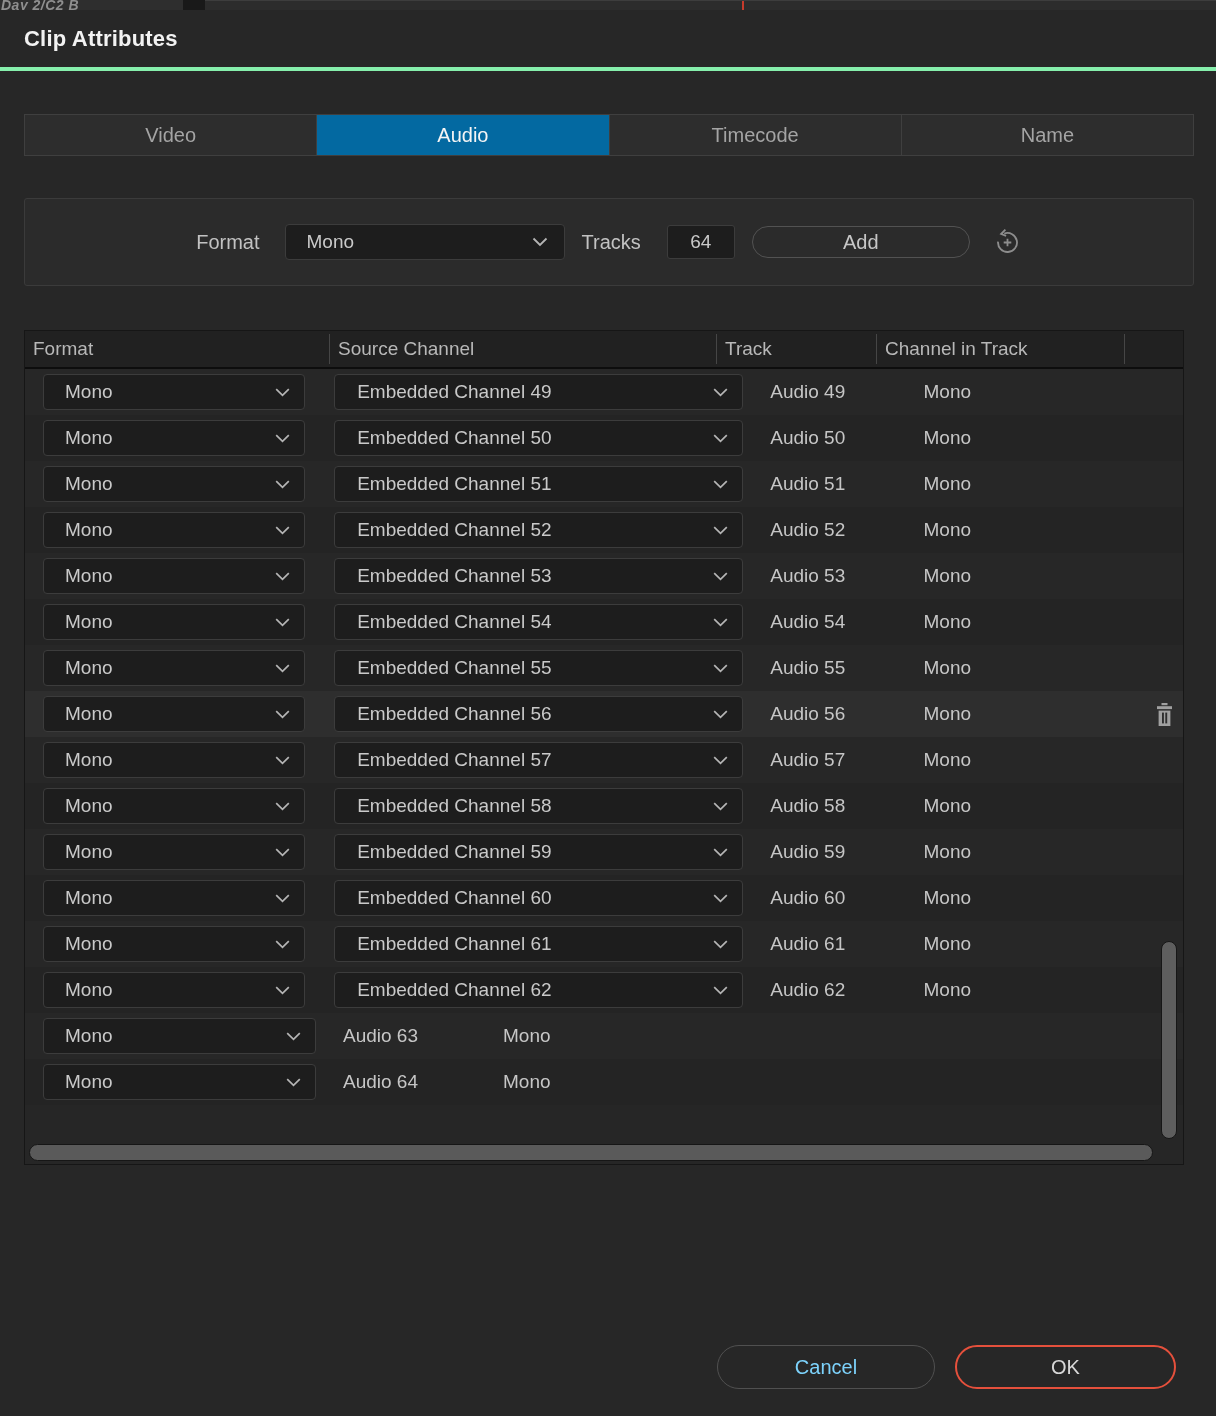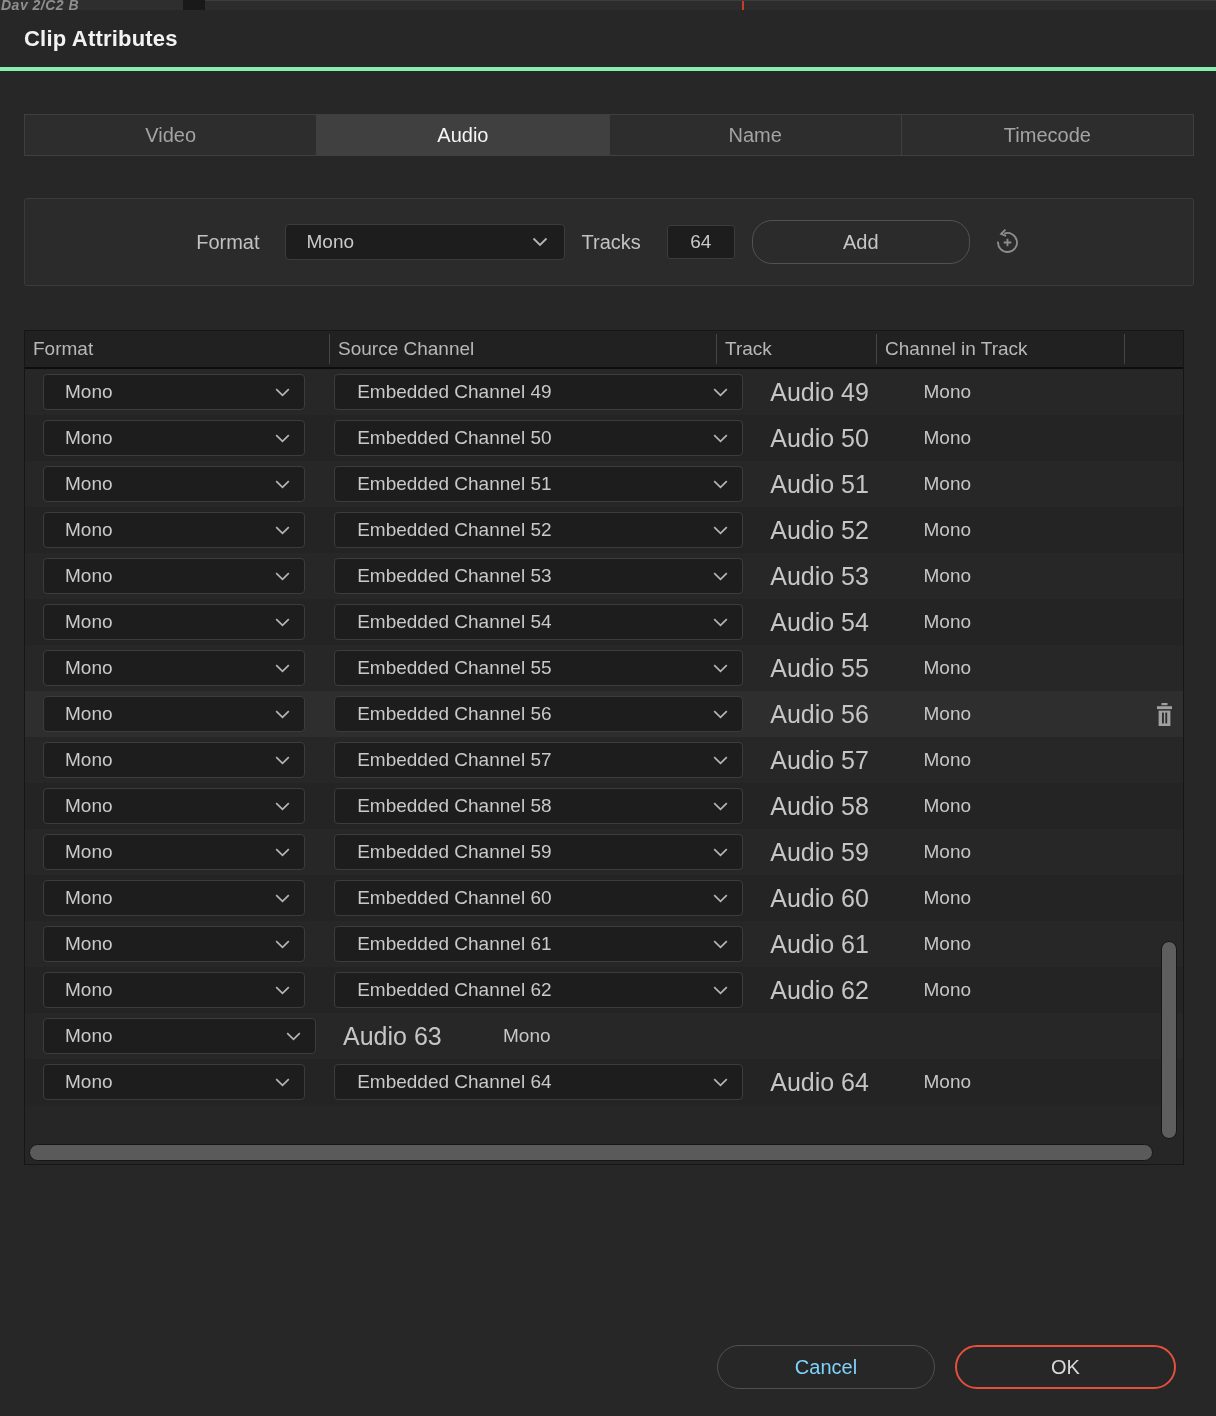--- a/index.html
+++ b/index.html
@@ -30,21 +30,21 @@
   
   .tabs{
     display:flex;margin:43px 22px 0 24px;height:40px;
     border:1px solid #3f3f3f;box-sizing:content-box;background:#2d2d2d;
   }
   .tab{
     flex:1;display:flex;align-items:center;justify-content:center;
     font-size:20px;color:#a4a4a4;background:#2d2d2d;cursor:default;
   }
   .tab + .tab{border-left:1px solid #3f3f3f;}
-  .tab.active{background:#404040;color:#f5f5f5;}
+  .tab.active{background:#0369a1;color:#f5f5f5;}
 
   
   .add-panel{
     margin:42px 22px 0 24px;height:86px;background:#2b2b2b;
     border:1px solid #3b3b3b;border-radius:3px;
     display:flex;align-items:center;justify-content:center;
   }
   .panel-label{font-size:20px;color:#c2c2c2;}
   .select{
     background:#1d1d1d;border:1px solid #3c3c3c;border-radius:4px;height:36px;
@@ -56,21 +56,21 @@
   .lbl-tracks{margin-left:17px;}
   .tracks-input{
     width:68px;height:34px;margin-left:26px;background:#1d1d1d;border:1px solid #3c3c3c;
     border-radius:3px;color:#c9c9c9;font-size:19px;text-align:center;
     font-family:"Liberation Sans","DejaVu Sans",sans-serif;box-sizing:border-box;outline:none;
   }
   .pill{
     border-radius:22px;background:transparent;color:#c6c6c6;
     font-family:"Liberation Sans","DejaVu Sans",sans-serif;cursor:default;
   }
-  .add-btn{width:218px;height:44px;margin-left:17px;border:1px solid #525252;font-size:20px;border-radius:20px;}
+  .add-btn{width:218px;height:32px;margin-left:17px;border:1px solid #525252;font-size:20px;border-radius:20px;}
   .revert-icon{margin-left:22px;display:flex;align-items:center;}
 
   
   .table{
     position:relative;margin:44px 0 0 24px;width:1160px;height:835px;
     background:#262626;border:1px solid #161616;box-sizing:border-box;
   }
   .thead{display:flex;height:38px;background:#212121;border-bottom:2px solid #0d0d0d;box-sizing:border-box;align-items:center;}
   .th{font-size:19px;color:#b8b8b8;padding-left:8px;box-sizing:border-box;height:30px;line-height:30px;white-space:nowrap;}
   .th-format{width:305px;border-right:1px solid #464646;}
@@ -79,21 +79,21 @@
   .th-channel{width:248px;border-right:1px solid #464646;}
   .th-actions{flex:1;}
 
   .tbody{}
   .row{display:flex;align-items:center;height:46px;padding-left:18px;box-sizing:border-box;}
   .row:nth-child(odd){background:#272727;}
   .row:nth-child(even){background:#242424;}
   .row.hover{background:#2e2e2e;}
   .sel-format{width:273px;padding:0 14px 0 21px;}
   .sel-source{width:427px;margin-left:29px;padding:0 14px 0 22px;}
-  .cell-track{width:173px;padding-left:27px;box-sizing:border-box;font-size:25px;color:#c6c6c6;white-space:nowrap;}
+  .cell-track{width:173px;padding-left:27px;box-sizing:border-box;font-size:19px;color:#c6c6c6;white-space:nowrap;}
   .cell-channel{width:248px;padding-left:14px;box-sizing:border-box;font-size:19px;color:#c6c6c6;white-space:nowrap;}
   .cell-action{width:38px;display:flex;align-items:center;justify-content:center;}
 
   
   .vscroll{position:absolute;top:40px;right:3px;width:20px;bottom:24px;}
   .vthumb{
     position:absolute;right:3px;top:570px;width:16px;height:198px;
     background:#5e5e5e;border:1px solid #161616;border-radius:9px;box-sizing:border-box;
   }
   .hthumb{
@@ -123,22 +123,22 @@
 
   <div class="dialog">
 
     <div class="titlebar">
       <h1>Clip Attributes</h1>
     </div>
 
     <div class="tabs">
       <div class="tab">Video</div>
       <div class="tab active">Audio</div>
+      <div class="tab">Timecode</div>
       <div class="tab">Name</div>
-      <div class="tab">Timecode</div>
     </div>
 
     <div class="add-panel">
       <span class="panel-label">Format</span>
       <div class="select sel-panel-format">
         <span class="sel-text">Mono</span>
         <svg class="chev" width="16" height="10" viewBox="0 0 16 10">
             <polyline points="1.5,1.5 8,8 14.5,1.5" fill="none" stroke="#b5b5b5" stroke-width="1.8"></polyline>
           </svg>
       </div>
@@ -439,26 +439,20 @@
     <div class="cell-action"></div>
   </div>
 
   <div class="row">
     <div class="select sel-format">
       <span class="sel-text">Mono</span>
       <svg class="chev" width="15" height="9" viewBox="0 0 15 9">
                 <polyline points="1.2,1.2 7.5,7.3 13.8,1.2" fill="none" stroke="#b5b5b5" stroke-width="1.7"></polyline>
               </svg>
     </div>
-    <div class="select sel-source">
-      <span class="sel-text">Embedded Channel 64</span>
-      <svg class="chev" width="15" height="9" viewBox="0 0 15 9">
-                <polyline points="1.2,1.2 7.5,7.3 13.8,1.2" fill="none" stroke="#b5b5b5" stroke-width="1.7"></polyline>
-              </svg>
-    </div>
     <div class="cell-track">Audio 64</div>
     <div class="cell-channel">Mono</div>
     <div class="cell-action"></div>
   </div>
 </div>
 
       <div class="vscroll">
         <div class="vthumb"></div>
       </div>
       <div class="hthumb"></div>

